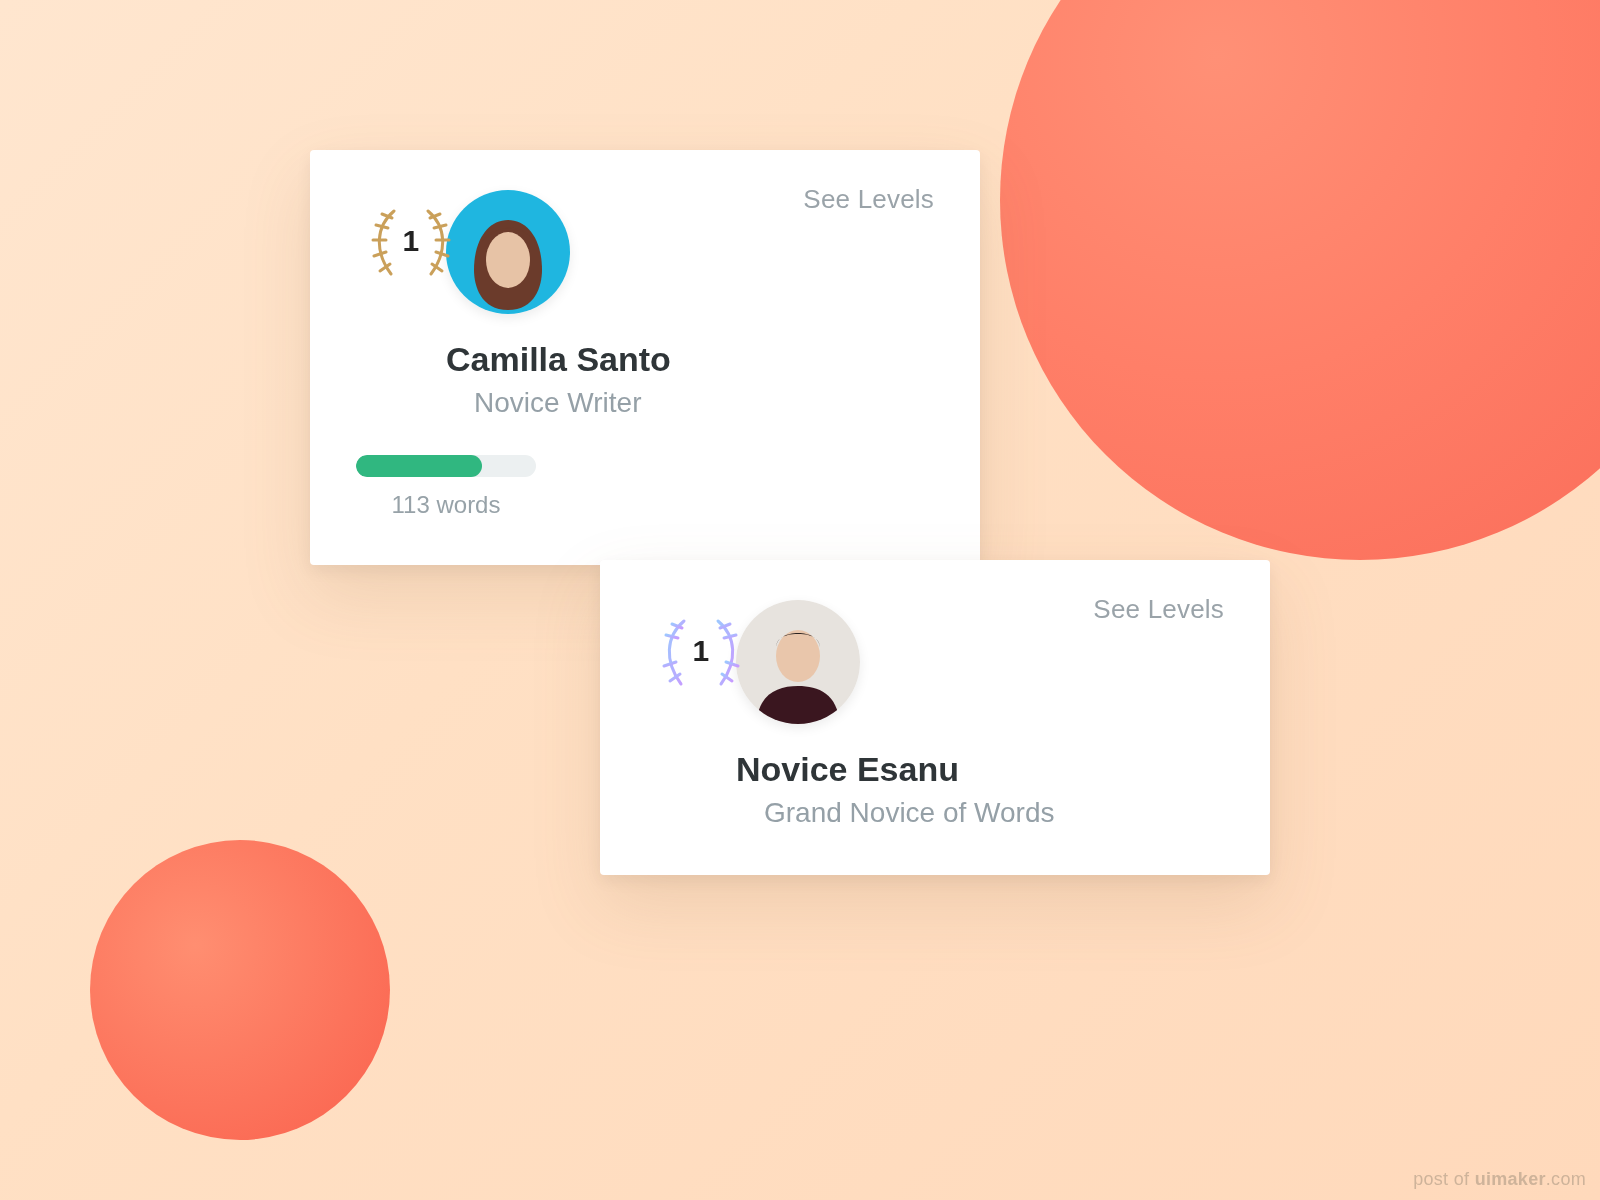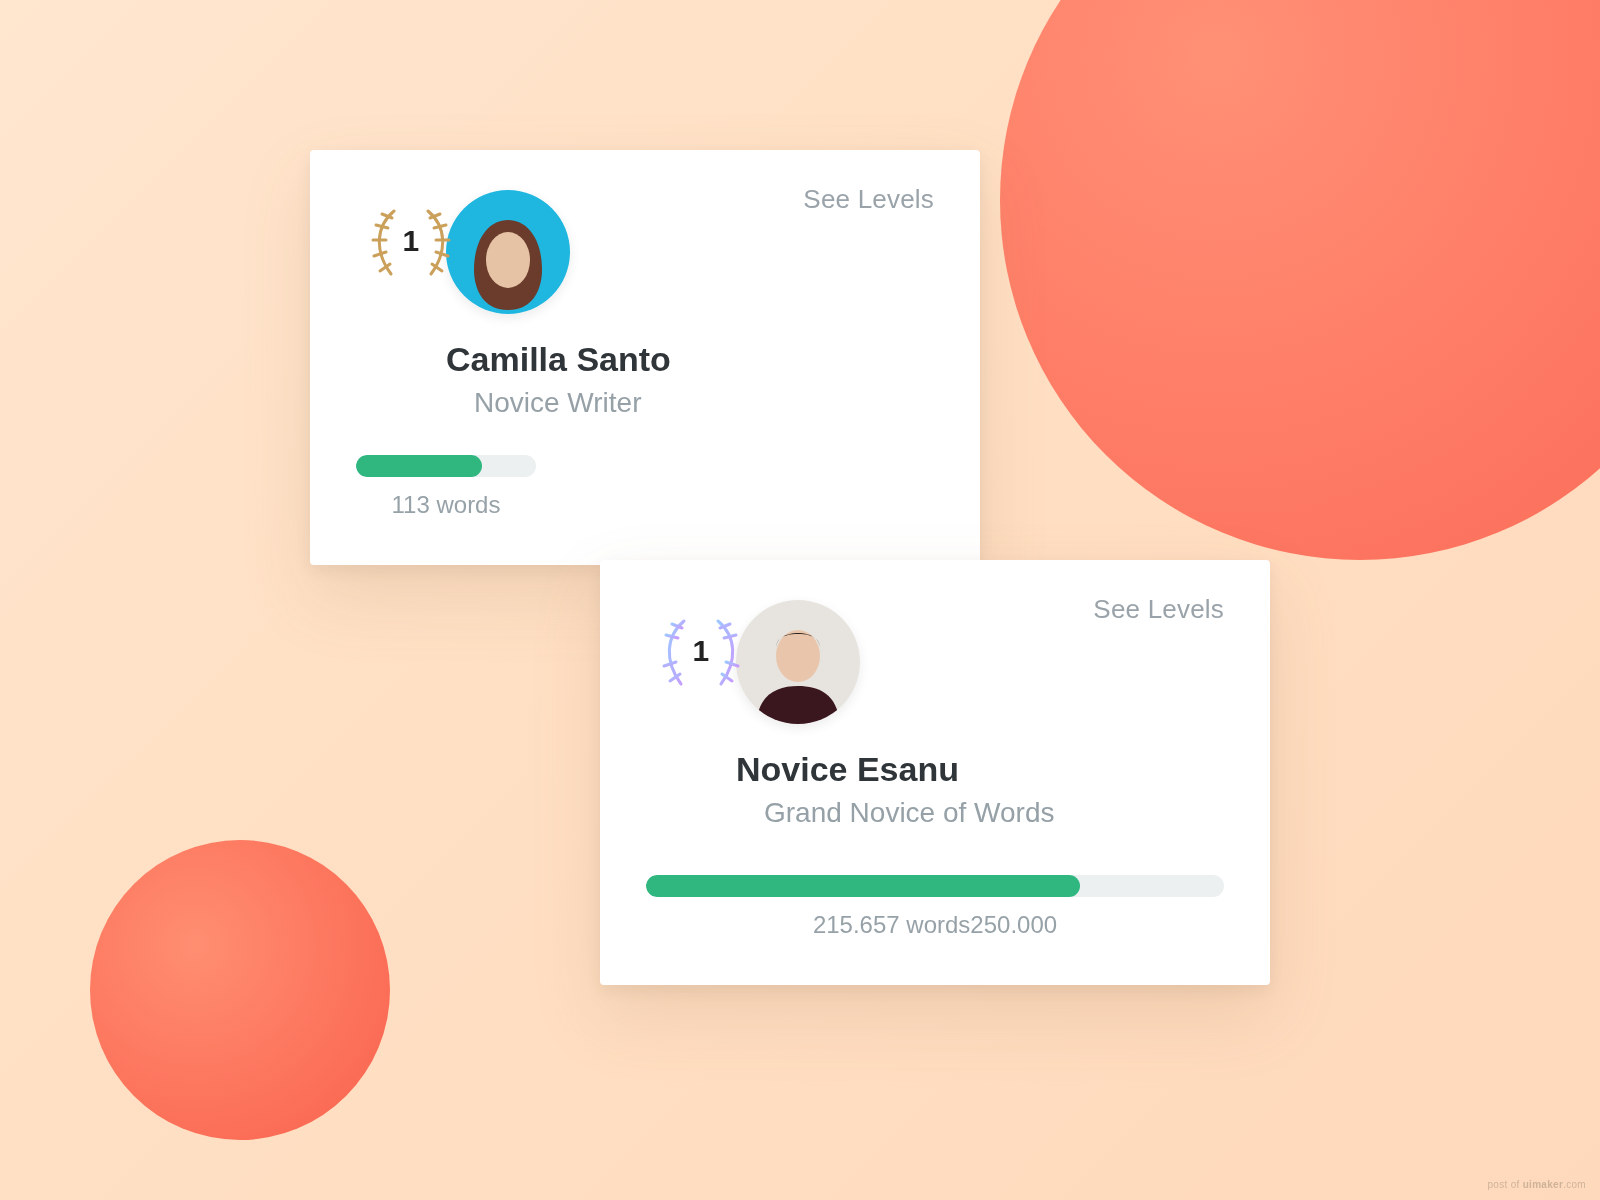--- a/index.html
+++ b/index.html
@@ -63,21 +63,21 @@
     .progress-fill { height:100%; background:#30b780; border-radius:11px; }
     .progress-labels { display:flex; justify-content:center; margin-top:14px; }
     .progress-labels span { color:#97a2a8; font-size:24px; }
 
     .card-1 .progress-bar { width:180px; }
     .card-1 .progress-block { margin-top:36px; }
     .card-1 .progress-labels { width:180px; }
 
     .footer-credit {
       position:absolute; right:14px; bottom:10px;
-      color:#c2aa92; font-size:10px; letter-spacing:.3px; opacity:.8;
+      color:#c2aa92; font-size:18px; letter-spacing:.3px; opacity:.8;
     }
     .footer-credit b { font-weight:700; }
   </style>
 </head>
 <body>
 
 <div class="stage">
   <div class="bg-circle big"></div>
   <div class="bg-circle small"></div>
 
@@ -185,27 +185,18 @@
               <ellipse cx="62" cy="56" rx="22" ry="26" fill="#e9c6ab"></ellipse>
               <path d="M40 48 C 40 28 84 28 84 48 C 84 40 78 34 62 34 C 46 34 40 40 40 48 Z" fill="#2b2320"></path>
             </g>
           </svg>
         </div>
         <div class="name">Novice Esanu</div>
         <div class="title">Grand Novice of Words</div>
       </div>
     </div>
 
-    <div class="progress-block">
-      <div class="progress-bar">
-        <div class="progress-fill" style="width: 75%;"></div>
-      </div>
-      <div class="progress-labels">
-        <span>215.657 words</span>
-        <span>250.000</span>
-      </div>
-    </div>
   </div>
 
   <div class="footer-credit">
     <span>post of </span><b>uimaker</b><span>.com</span>
   </div>
 </div>
 
 </body></html>

